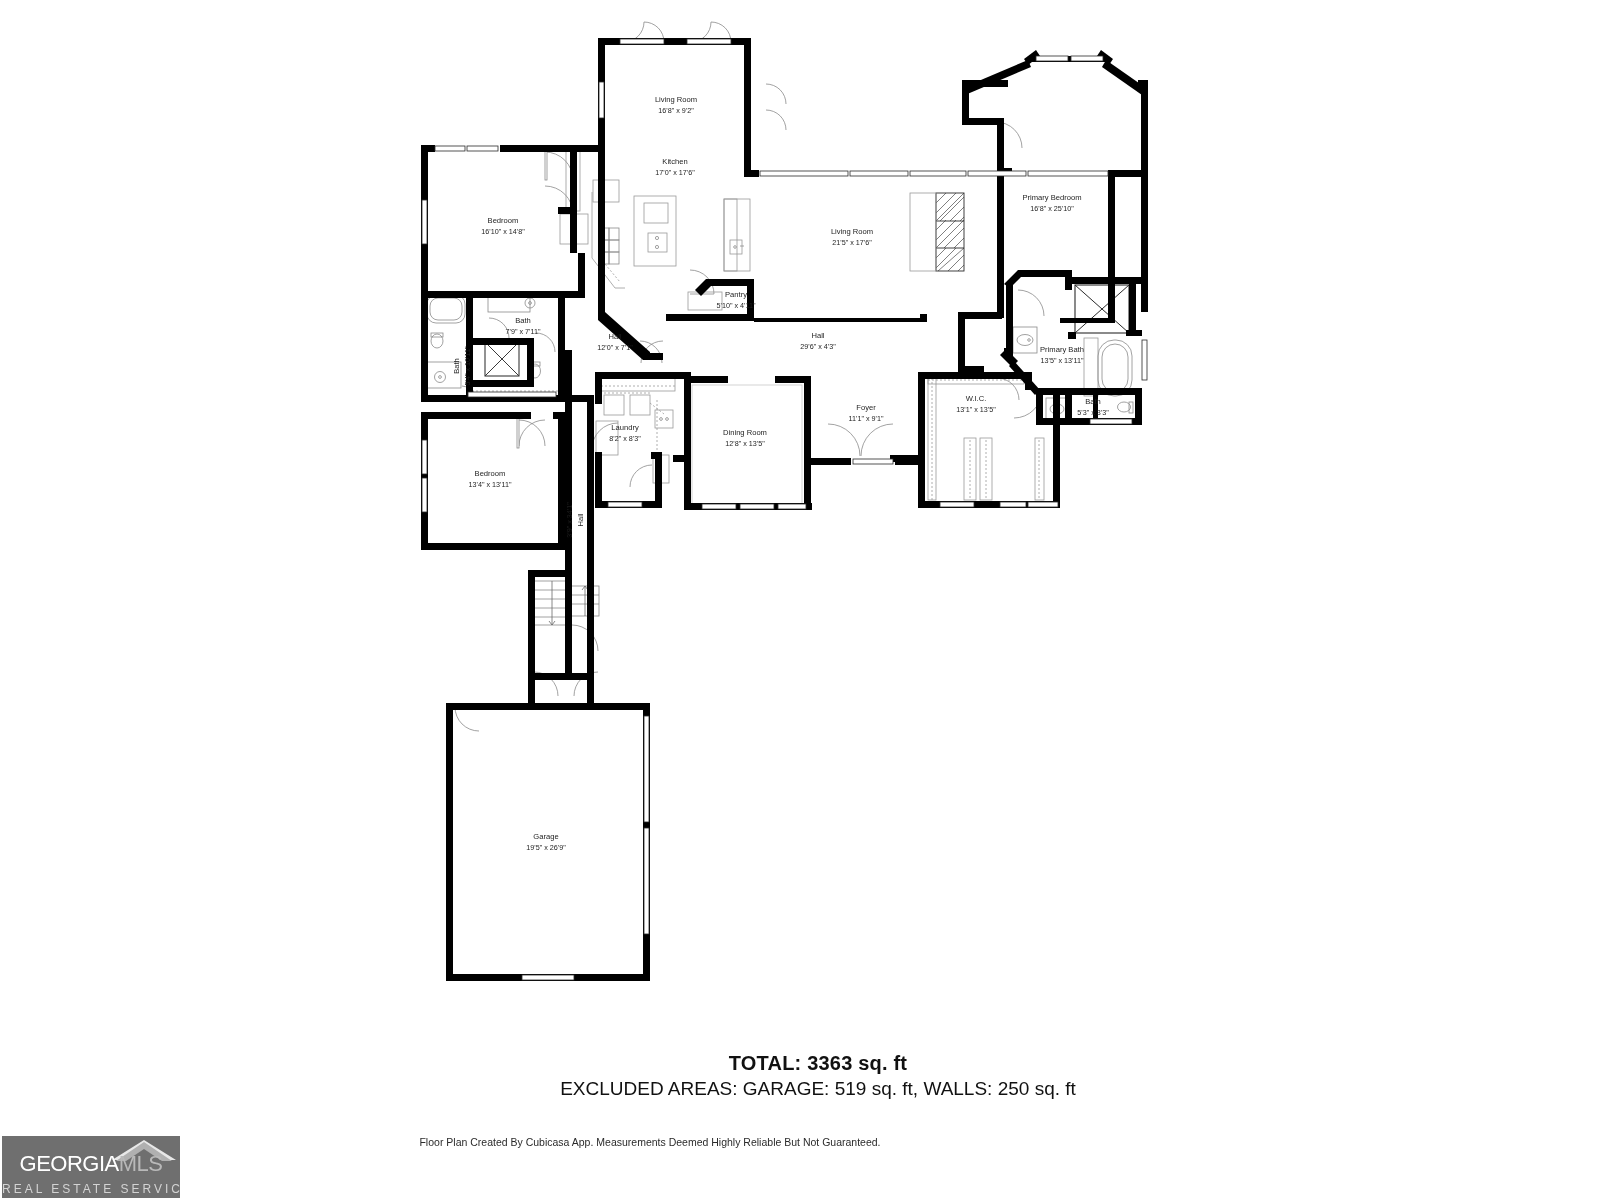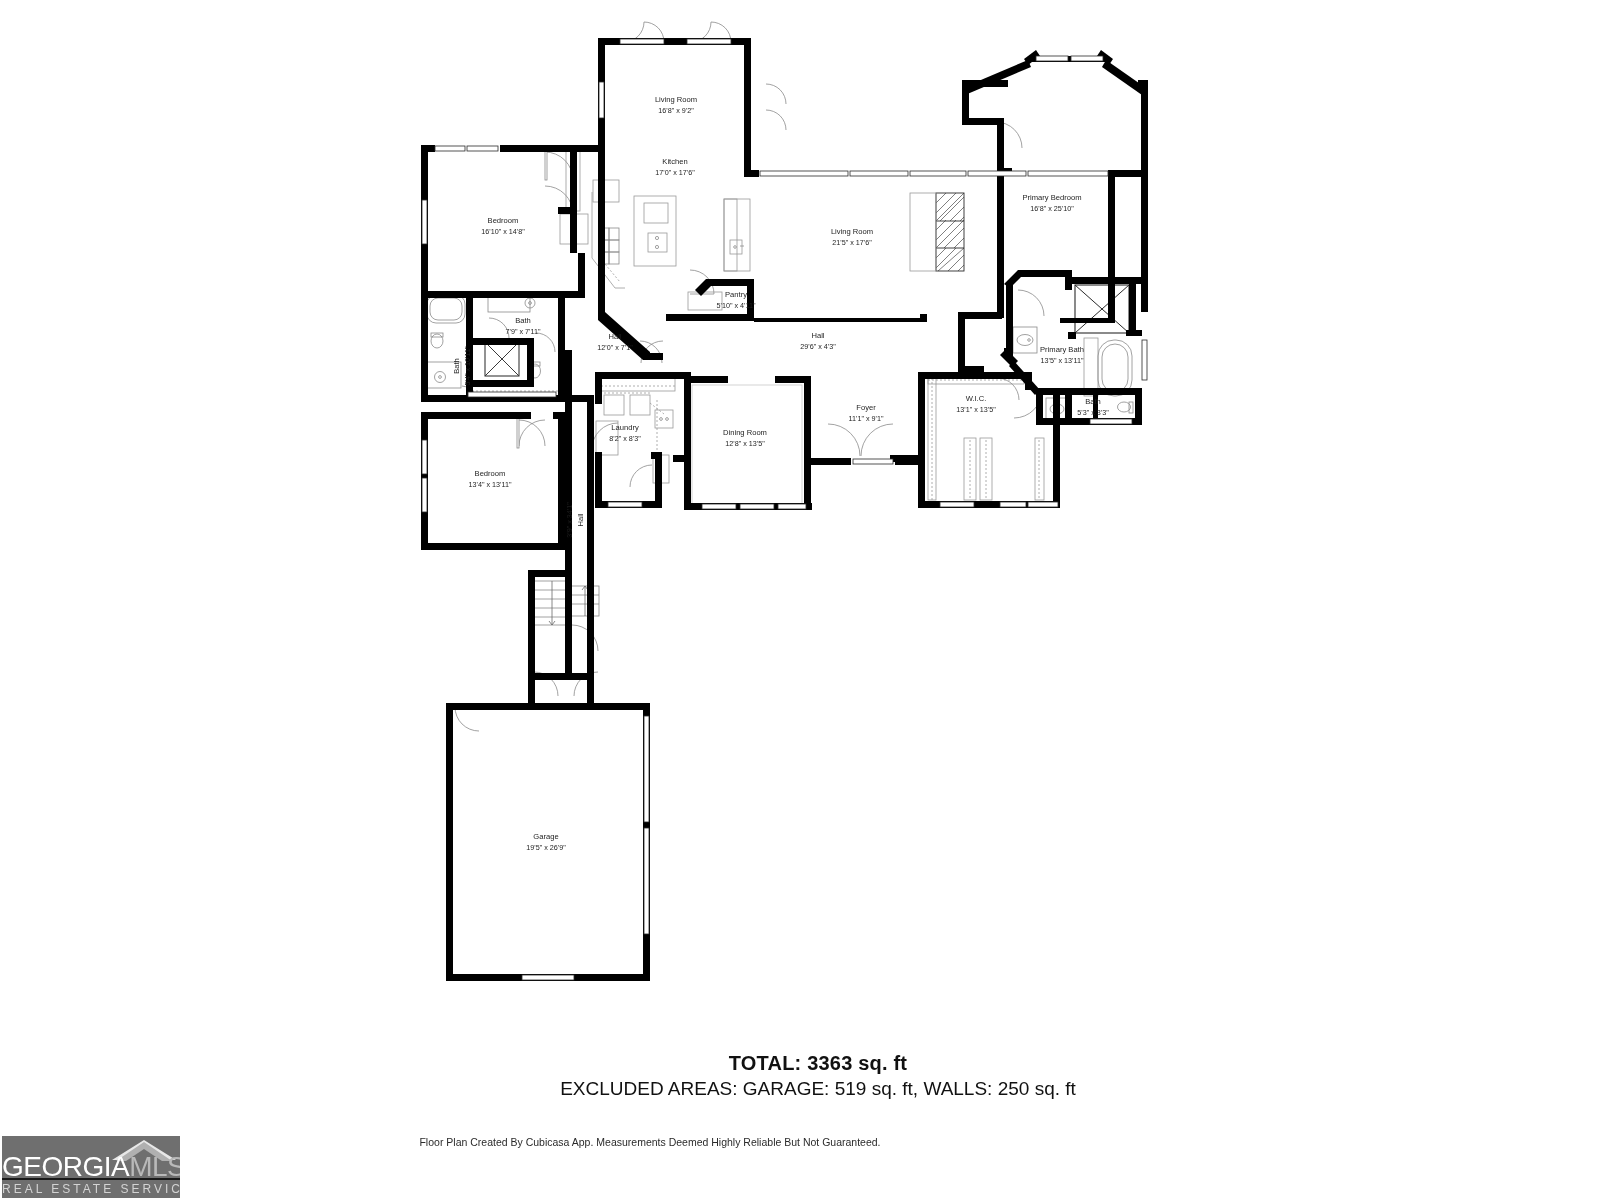--- a/index.html
+++ b/index.html
@@ -18,21 +18,21 @@
   #summary .total{font-size:20px;font-weight:bold;letter-spacing:.2px;color:#111;line-height:1.32;}
   #summary .line2{font-size:19px;color:#111;line-height:1.32;}
   #summary .line3{font-size:19px;color:#111;line-height:1.32;}
   #disclaimer{position:absolute;left:0;top:1136px;width:1300px;text-align:center;
               font-size:10.5px;color:#2b2b2b;}
 
   
   #logo{position:absolute;left:2px;top:1136px;width:178px;height:62px;background:#6f6f6f;
         overflow:hidden;}
   #logo .brand{position:absolute;left:0;top:17px;width:178px;text-align:center;
-               font-size:28px;letter-spacing:-0.5px;line-height:1;white-space:nowrap;text-decoration:underline;}
+               font-size:22px;letter-spacing:-0.5px;line-height:1;white-space:nowrap;}
   #logo .g1{color:#ffffff;}
   #logo .g2{color:#b9b9b9;}
   #logo .sub{position:absolute;left:0;top:46px;width:178px;text-align:right;
              font-size:12px;letter-spacing:3.0px;color:#d3d3d3;white-space:nowrap;}
   #logo .roof{position:absolute;left:110px;top:4px;width:64px;height:22px;}
 </style>
 </head>
 <body>
 
 <div id="plan-wrap">

